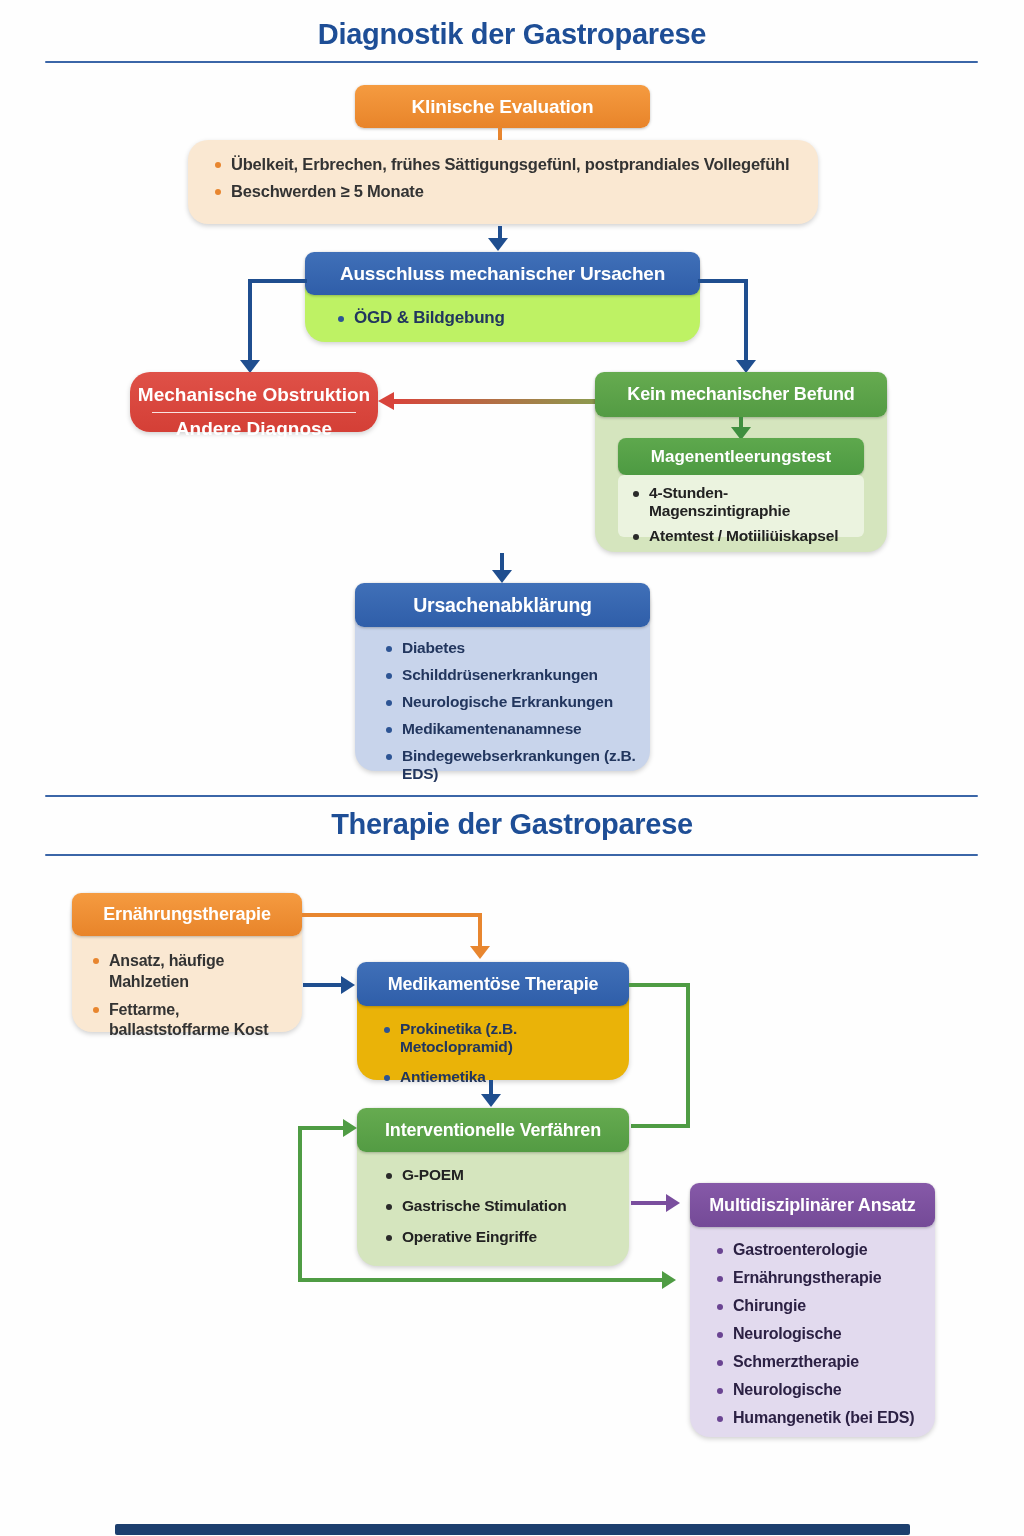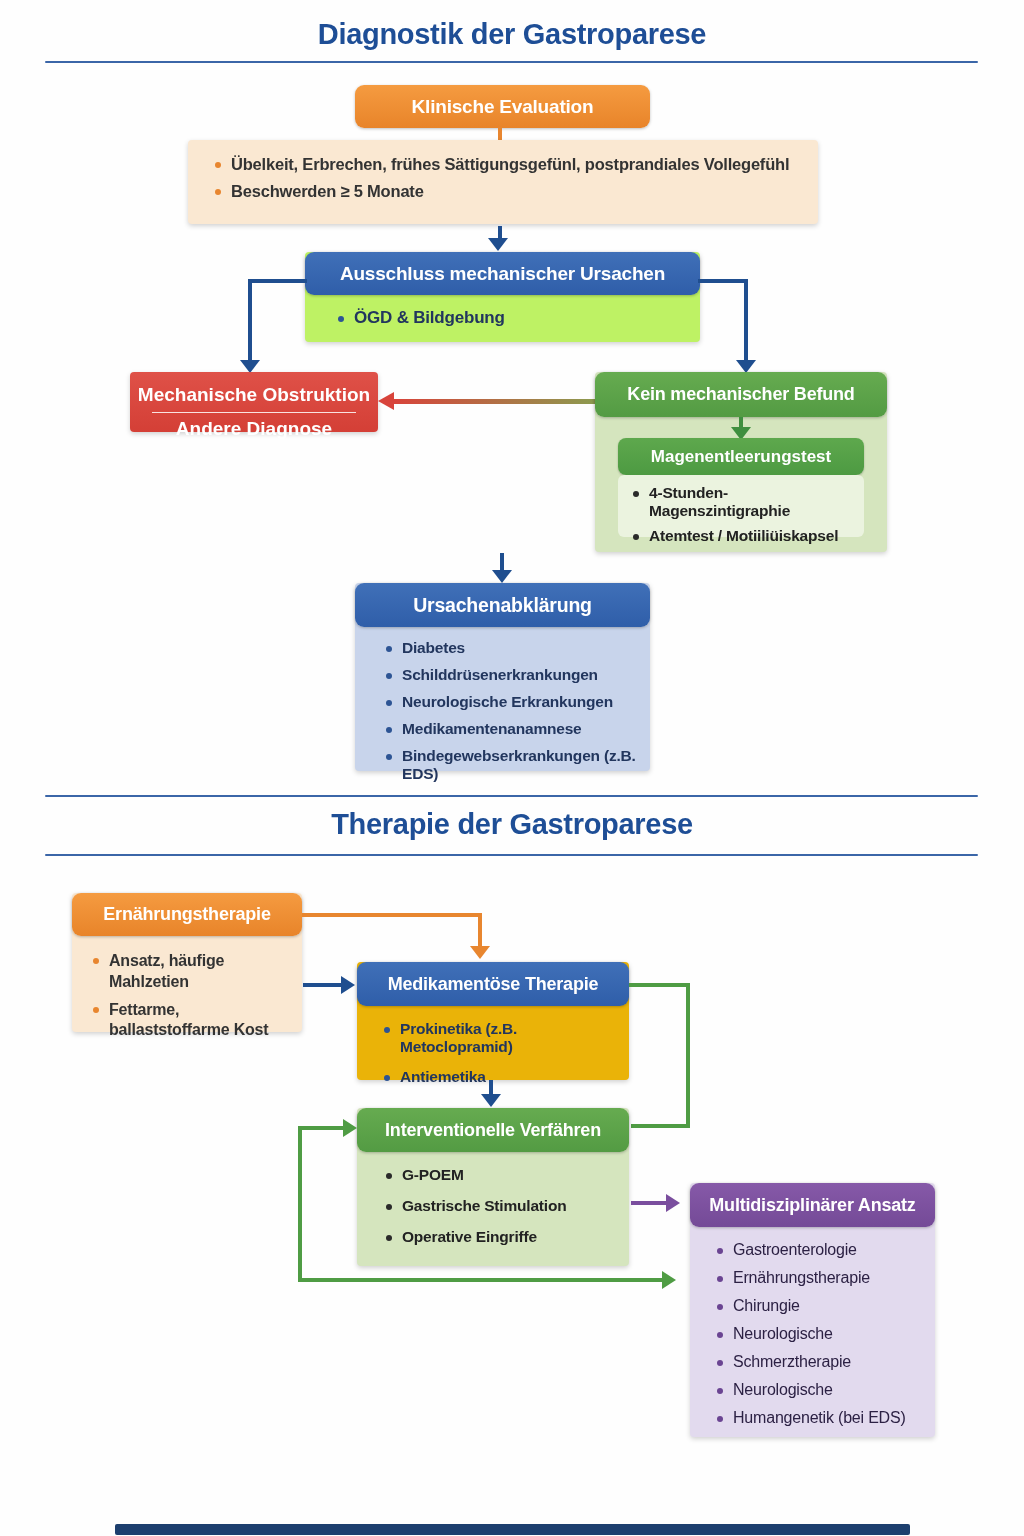--- a/index.html
+++ b/index.html
@@ -3,21 +3,21 @@
 <meta charset="utf-8">
 <style>
   html,body{margin:0;padding:0;background:#ffffff;}
   body{width:1024px;height:1536px;font-family:"Liberation Sans",sans-serif;-webkit-font-smoothing:antialiased;}
   #canvas{position:relative;width:1024px;height:1536px;background:#fefefe;overflow:hidden;}
 
   .abs{position:absolute;}
   .title{width:1024px;text-align:center;font-size:29px;font-weight:700;color:#1E4E96;letter-spacing:-0.3px;}
   .hrule{height:2px;background:#3B66A8;border-radius:1px;}
 
-  .card{position:absolute;border-radius:4px;box-shadow:0 2px 5px rgba(0,0,0,0.18);}
+  .card{position:absolute;border-radius:20px;box-shadow:0 2px 5px rgba(0,0,0,0.18);}
   .hdr{position:absolute;left:0;top:0;width:100%;border-radius:9px;display:flex;align-items:center;justify-content:center;
        color:#ffffff;font-weight:700;letter-spacing:-0.2px;box-shadow:0 1px 3px rgba(0,0,0,0.25);}
   .hdr-orange{background:linear-gradient(#f59b40,#e8842a);}
   .hdr-blue{background:linear-gradient(#4070b8,#2f5ea9);}
   .hdr-green{background:linear-gradient(#66ab50,#539b43);}
   .hdr-purple{background:linear-gradient(#8659a8,#744a97);}
 
   .bullets{margin:0;list-style:none;letter-spacing:-0.2px;}
   .bullets li{position:relative;padding-left:21px;}
   .bullets li::before{content:"";position:absolute;left:5px;top:0.45em;width:6px;height:6px;border-radius:50%;}
@@ -73,21 +73,21 @@
   #card-medikament ul{padding:58px 0 0 22px;font-size:15.5px;font-weight:600;color:#22365E;}
   #card-medikament li{margin-bottom:12px;}
 
   #card-intervention{left:357px;top:1108px;width:272px;height:158px;background:#D5E5BE;}
   #card-intervention .hdr{height:44px;font-size:18px;}
   #card-intervention ul{padding:58px 0 0 24px;font-size:15.5px;font-weight:600;color:#222222;}
   #card-intervention li{margin-bottom:13px;}
 
   #card-multi{left:690px;top:1183px;width:245px;height:254px;background:#E2DAEE;}
   #card-multi .hdr{height:44px;font-size:18px;}
-  #card-multi ul{padding:58px 13px 0 22px;font-size:16px;font-weight:400;color:#2C2144;}
+  #card-multi ul{padding:58px 13px 0 22px;font-size:16px;font-weight:700;color:#2C2144;}
   #card-multi li{margin-bottom:10px;}
 
   #bottom-bar{left:115px;top:1524px;width:795px;height:11px;background:#1D3F6E;border-radius:2px;}
 </style>
 </head>
 <body>
 
 <div id="canvas">
 
   <div class="abs title" style="top:18px;">Diagnostik der Gastroparese</div>

